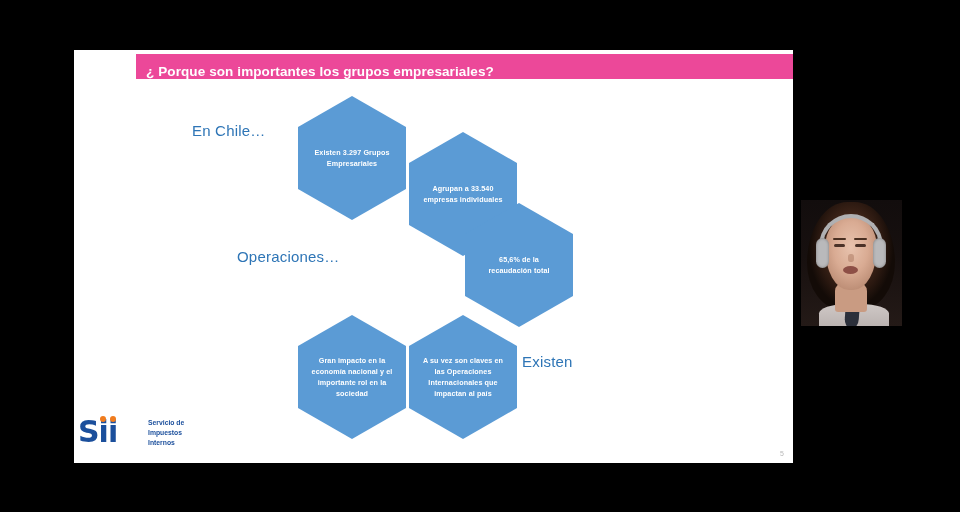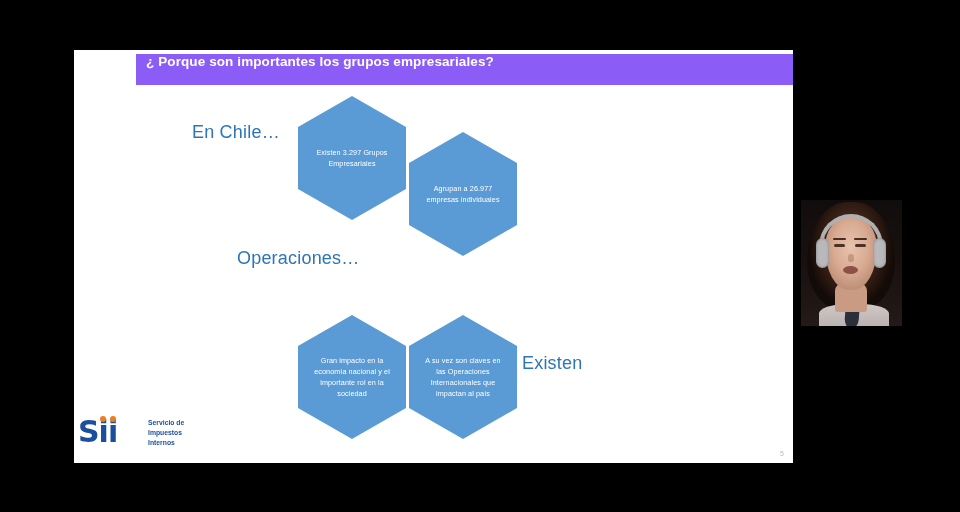--- a/index.html
+++ b/index.html
@@ -12,23 +12,23 @@
   #screen{ position:relative; width:960px; height:512px; background:#000; }
 
   
   #slide{
     position:absolute; left:74px; top:50px;
     width:719px; height:413px;
     background:#ffffff;
   }
   #title-bar{
     position:absolute; left:62px; top:4px;
-    width:657px; height:31px;
-    background:#8b5cf6;
-    display:flex; align-items:flex-start;
+    width:657px; height:25px;
+    background:#ec4899;
+    display:flex; align-items:flex-end;
   }
   #title-text{
     color:#ffffff;
     font-size:13.5px;
     font-weight:bold;
     letter-spacing:.1px;
     padding-left:10px;
     white-space:nowrap;
   }
 
@@ -40,36 +40,36 @@
     clip-path:polygon(50% 0%, 100% 25%, 100% 75%, 50% 100%, 0% 75%, 0% 25%);
     -webkit-clip-path:polygon(50% 0%, 100% 25%, 100% 75%, 50% 100%, 0% 75%, 0% 25%);
     display:flex; align-items:center; justify-content:center;
     text-align:center;
   }
   .hex .htxt{
     color:#ffffff;
     font-size:7.2px;
     line-height:1.55;
     padding:0 12px;
-    font-weight:400;
+    font-weight:700;
     letter-spacing:.1px;
   }
   
   #hex-1{ left:224px; top:46px; }
   #hex-2{ left:335px; top:82px; }
   #hex-3{ left:280px; top:153px; }
   #hex-4{ left:391px; top:153px; }
   #hex-5{ left:224px; top:265px; }
   #hex-6{ left:335px; top:265px; }
 
   
   .side-label{
     position:absolute;
     color:#2E75B6;
-    font-size:18px;
+    font-size:15px;
     letter-spacing:.2px;
     white-space:nowrap;
   }
   #label-chile{ left:118px; top:72px; }
   #label-representan{ left:163px; top:198px; }
   #label-impactan{ left:448px; top:303px; }
 
   
   #logo{
     position:absolute; left:4px; top:367px;
@@ -178,21 +178,24 @@
     </div>
 
     <div class="side-label" id="label-chile">En Chile…</div>
     <div class="side-label" id="label-representan">Operaciones…</div>
     <div class="side-label" id="label-impactan">Existen</div>
 
     <div class="hex" id="hex-1">
       <span class="htxt">Existen 3.297 Grupos Empresariales</span>
     </div>
     <div class="hex" id="hex-2">
-      <span class="htxt">Agrupan a 26.977 empresas individuales</span>
+      <span class="htxt">Agrupan a 33.540 empresas individuales</span>
+    </div>
+    <div class="hex" id="hex-4">
+      <span class="htxt">65,6% de la recaudación total</span>
     </div>
     <div class="hex" id="hex-6">
       <span class="htxt">A su vez son claves en las Operaciones Internacionales que impactan al país</span>
     </div>
     <div class="hex" id="hex-5">
       <span class="htxt">Gran impacto en la economía nacional y el importante rol en la sociedad</span>
     </div>
 
     <div id="logo">
       <div id="logo-mark">

